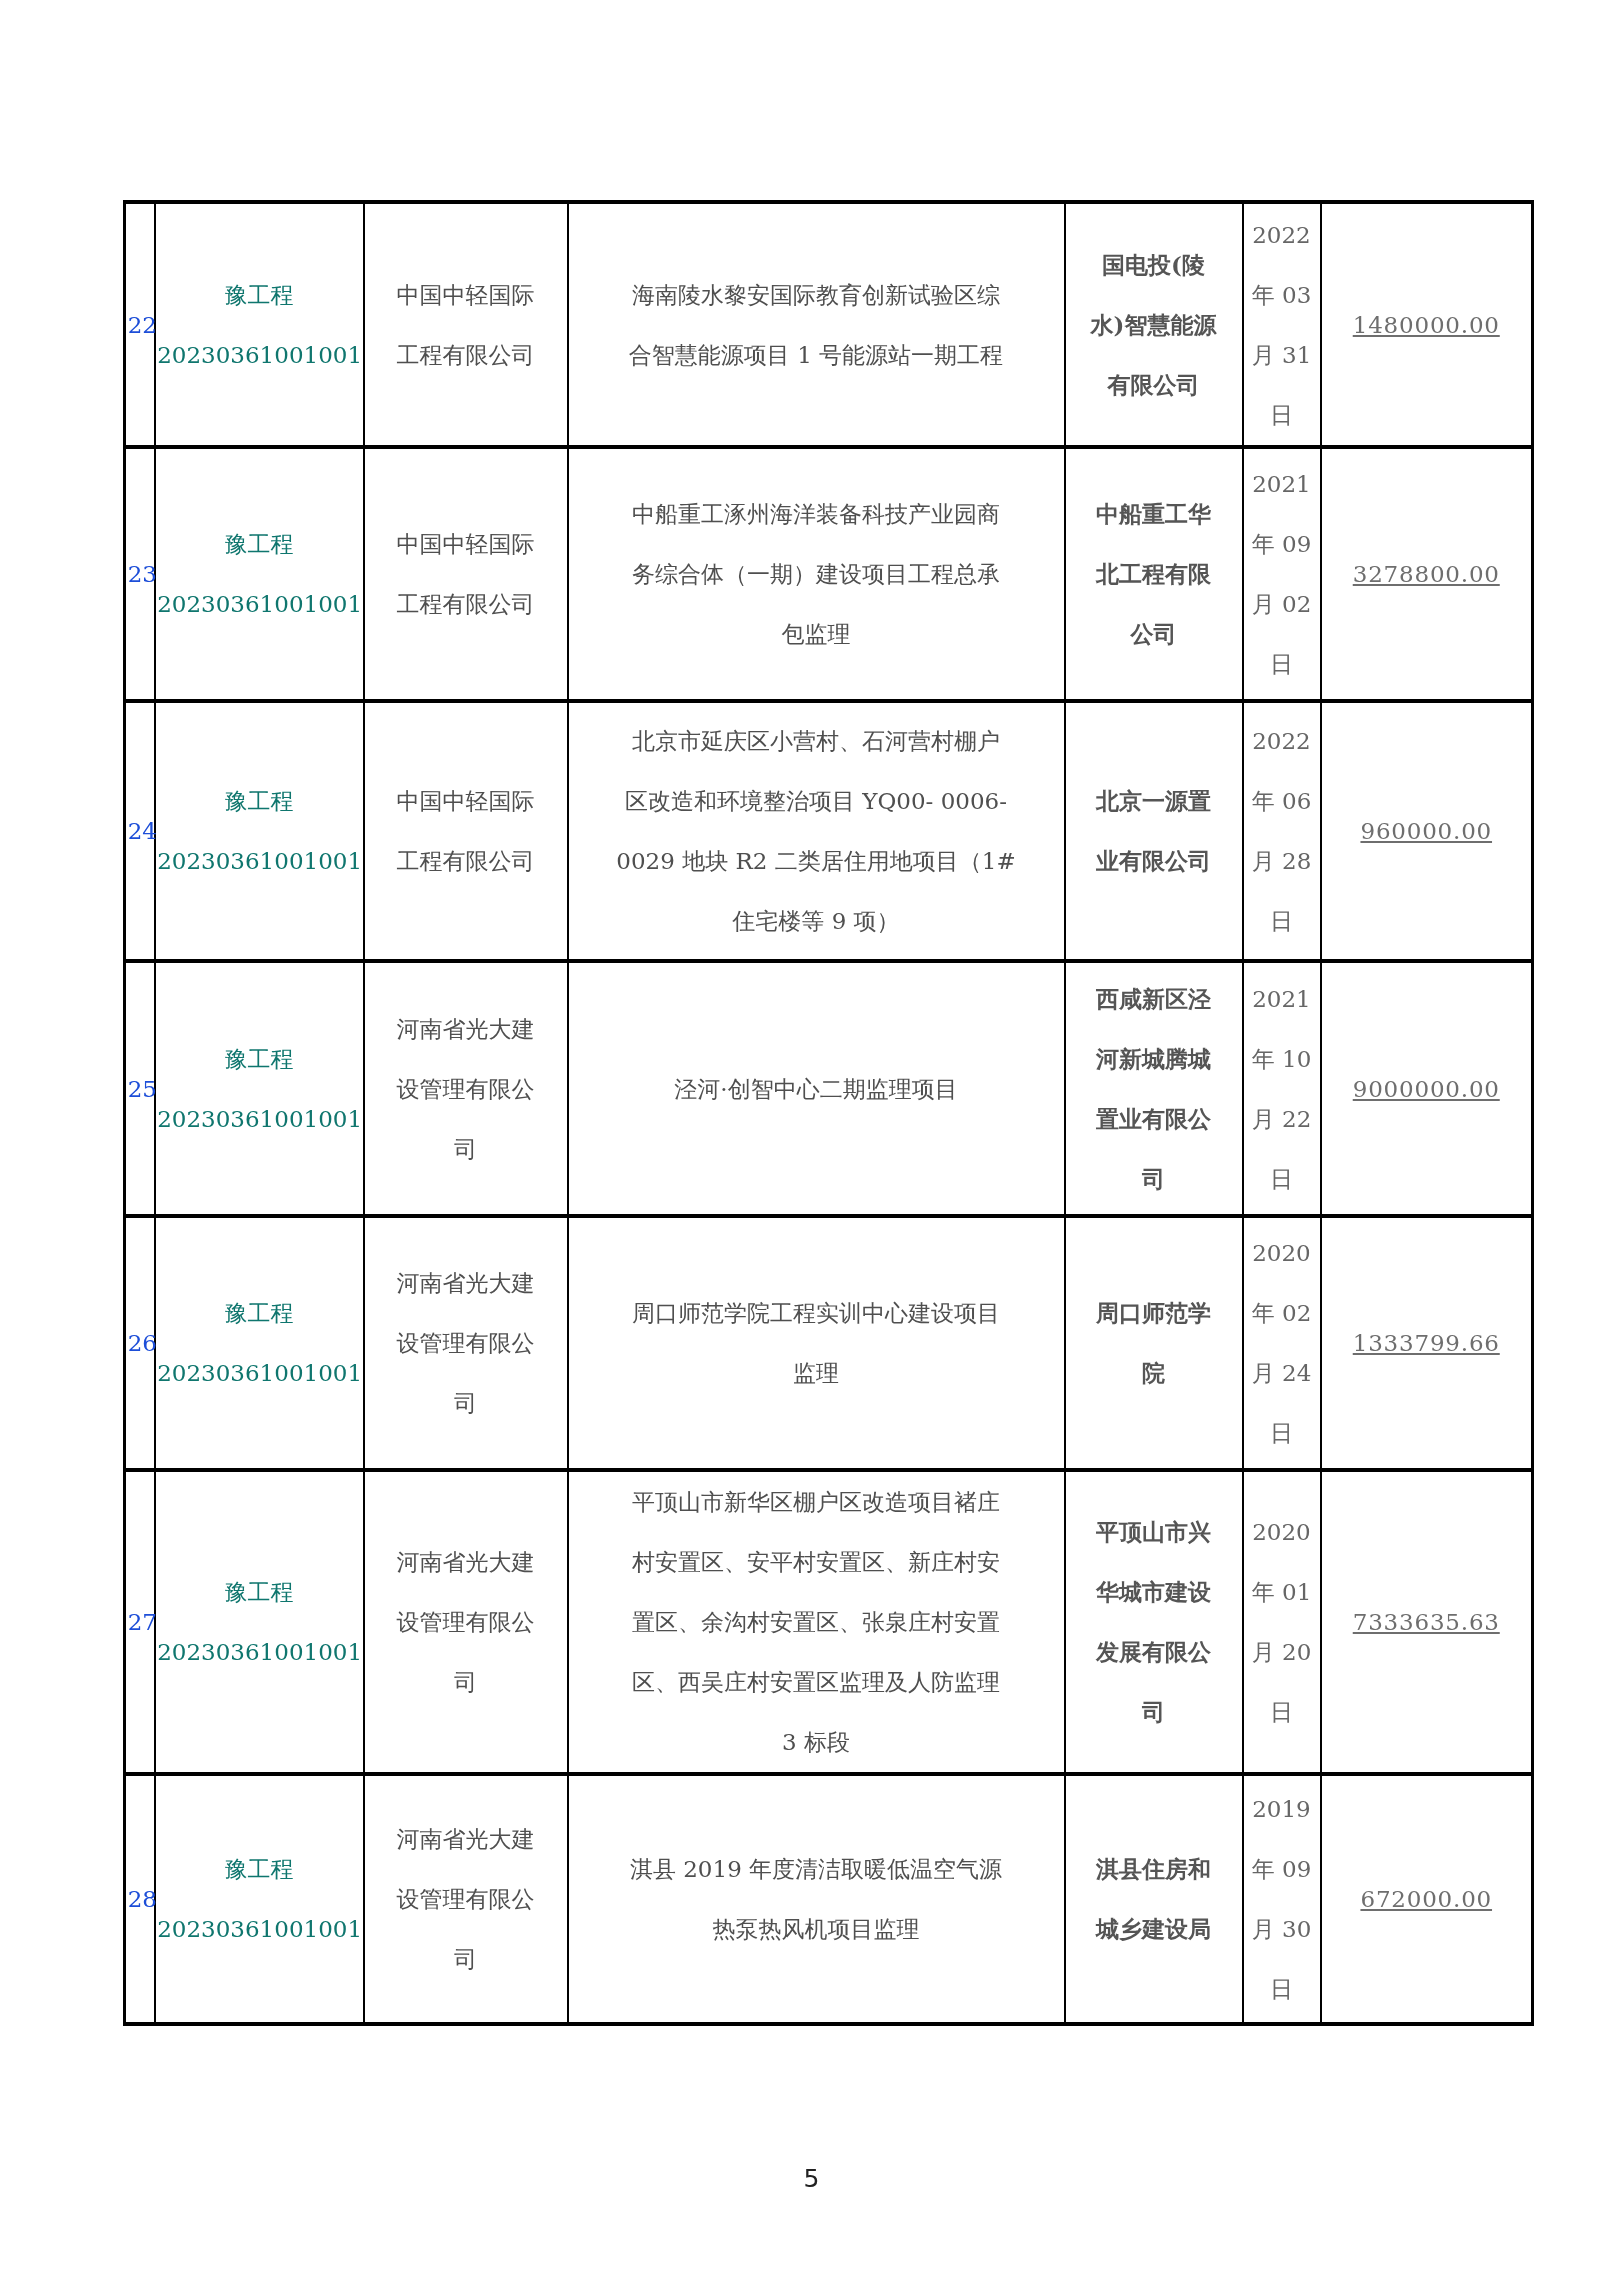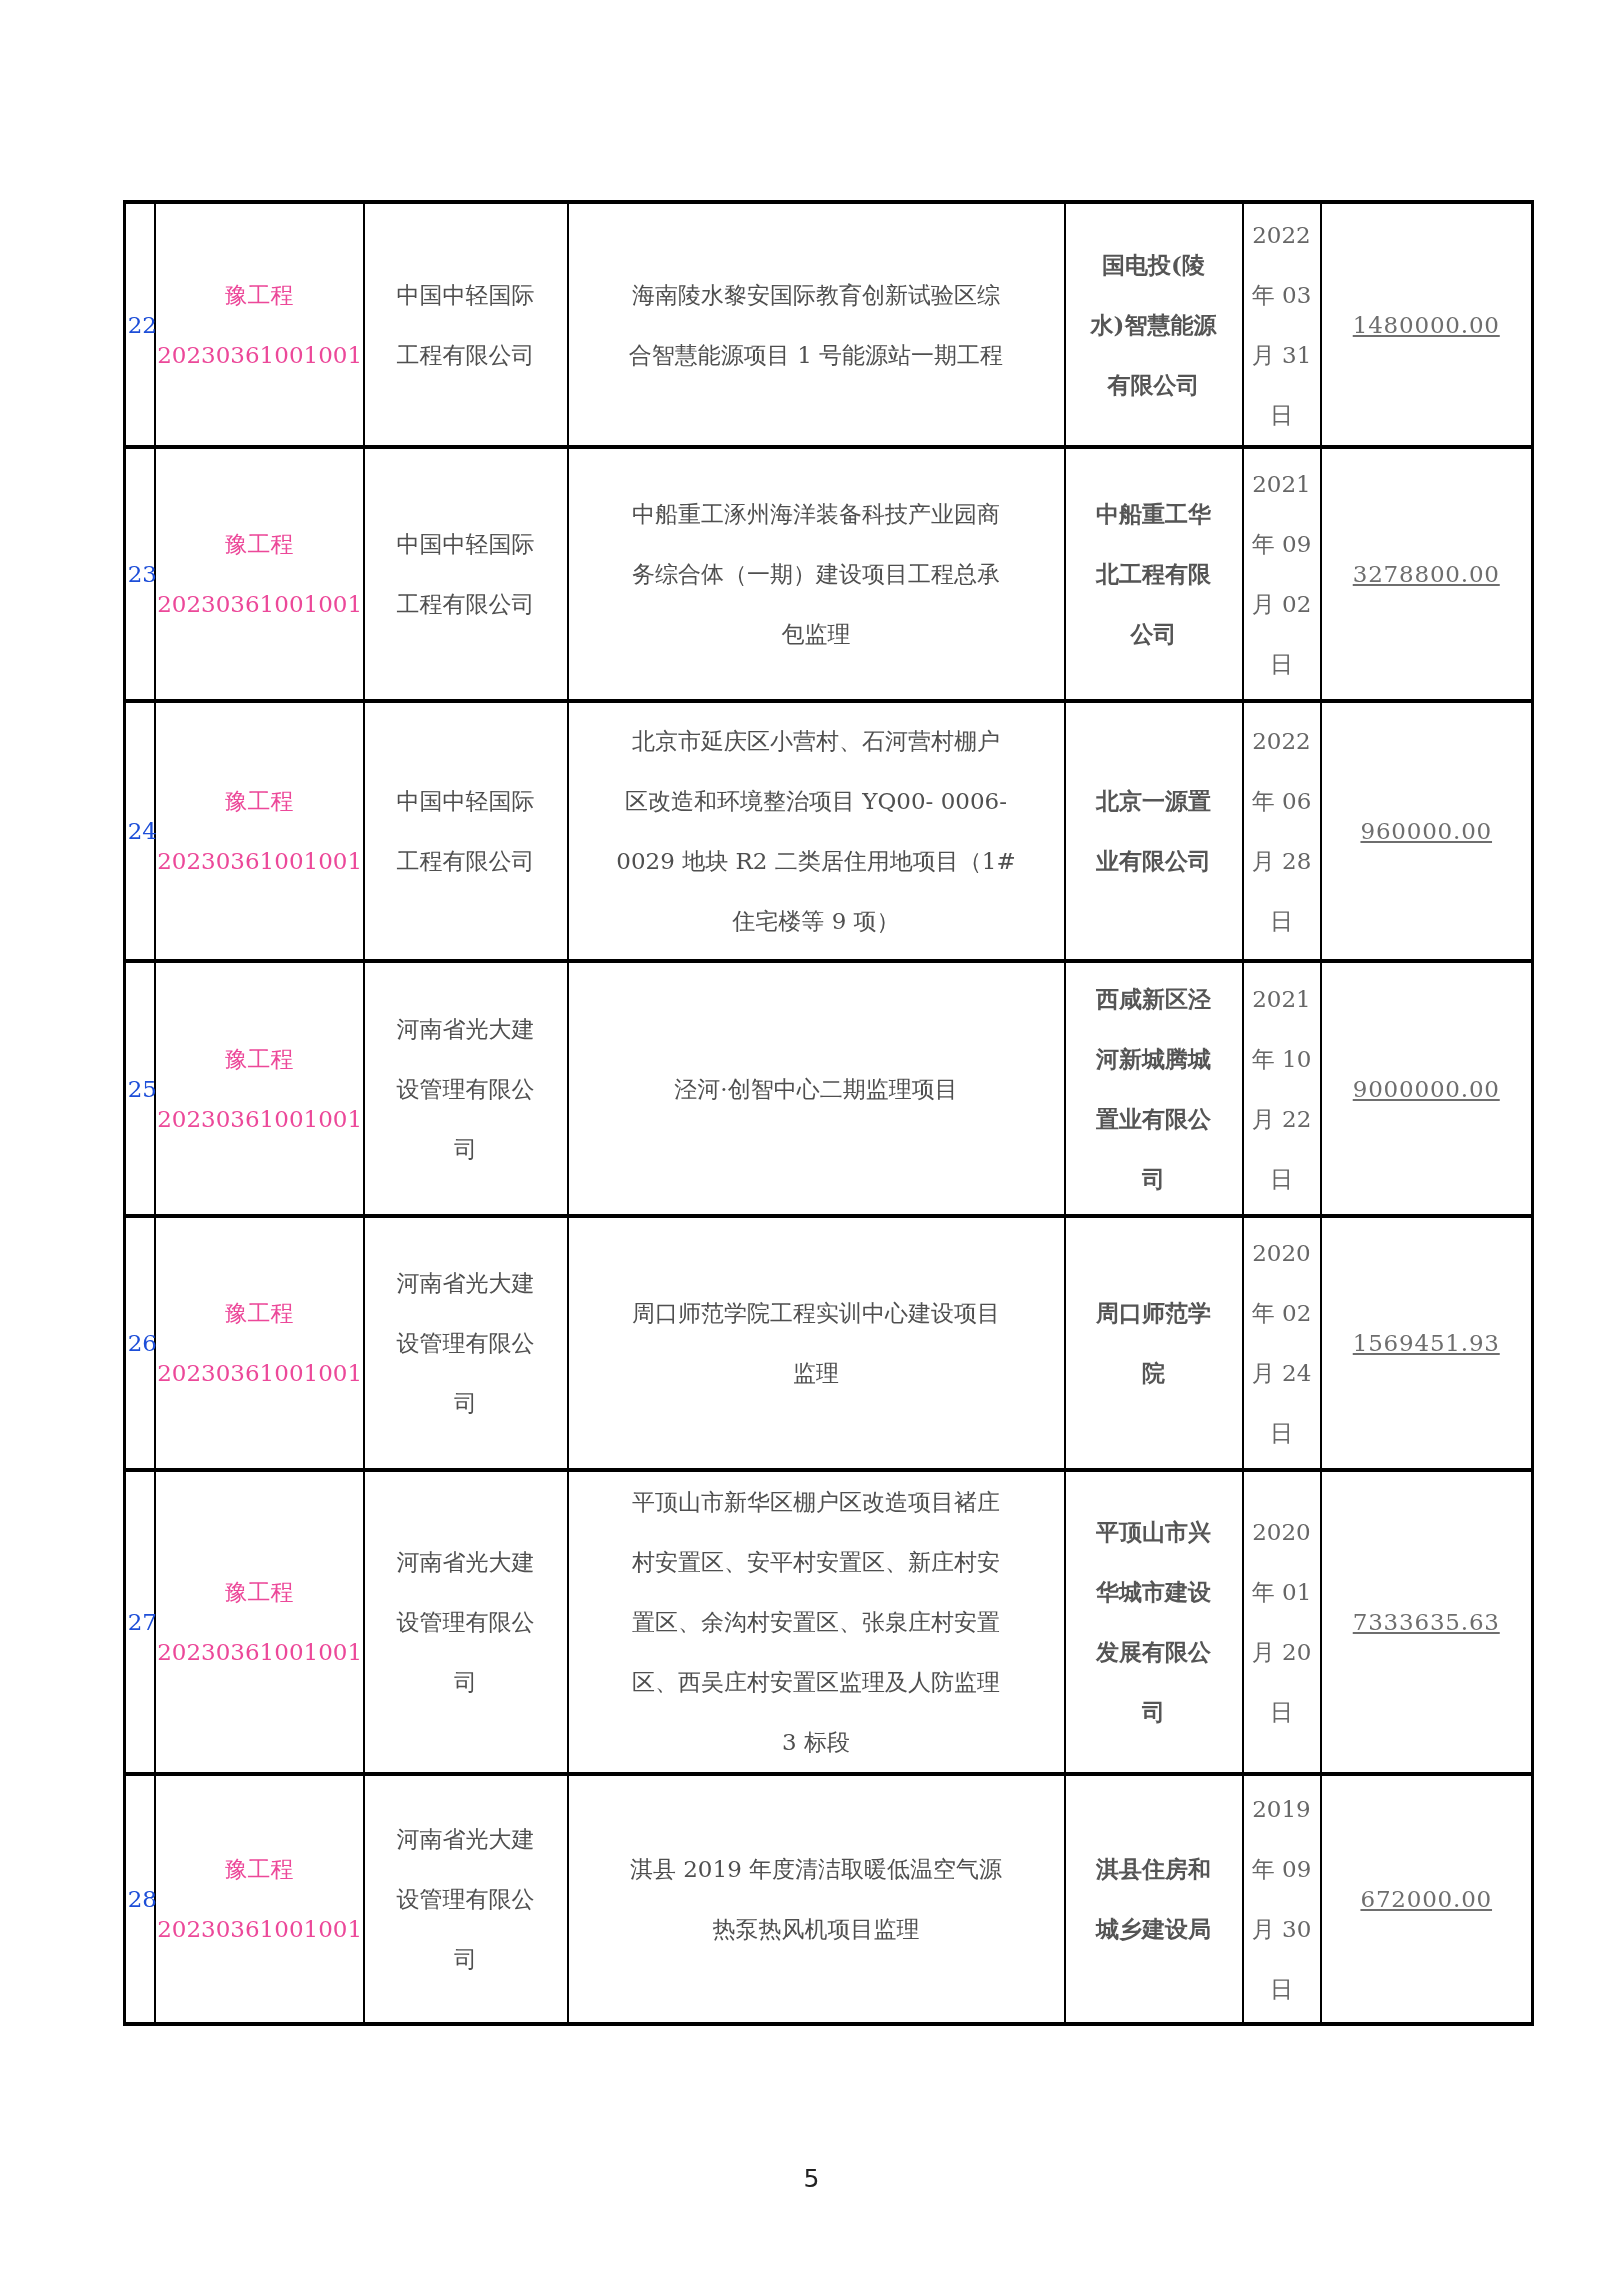--- a/index.html
+++ b/index.html
@@ -46,21 +46,21 @@
   }
   col.c-no      { width: 30px;  }
   col.c-id      { width: 209px; }
   col.c-company { width: 204px; }
   col.c-project { width: 497px; }
   col.c-client  { width: 178px; }
   col.c-date    { width: 78px;  }
   col.c-amount  { width: 212px; }
 
   td.cell-no     { font-size: 24px; color: #1d4ed8; padding: 0; }
-  td.cell-id     { font-size: 23px; color: #ec4899; line-height: 63px; }
+  td.cell-id     { font-size: 23px; color: #0f766e; line-height: 63px; }
   td.cell-company{ color: #4f4f4f; }
   td.cell-project{ color: #4f4f4f; }
   td.cell-client { color: #555555; font-weight: bold; }
   td.cell-date   { font-size: 24px; color: #666666; line-height: 61px; }
   td.cell-amount { font-size: 25px; color: #6e6e6e; letter-spacing: 0.8px; text-decoration: underline; }
 
   .page-number {
     position: absolute;
     left: 0;
     top: 2164px;
@@ -166,21 +166,21 @@
 设管理有限公
 司</td>
         <td class="cell-project">周口师范学院工程实训中心建设项目
 监理</td>
         <td class="cell-client">周口师范学
 院</td>
         <td class="cell-date">2020
 年 02
 月 24
 日</td>
-        <td class="cell-amount">1569451.93</td>
+        <td class="cell-amount">1333799.66</td>
       </tr>
       <tr style="height:265px;">
         <td class="cell-no">27</td>
         <td class="cell-id">豫工程
 20230361001001</td>
         <td class="cell-company">河南省光大建
 设管理有限公
 司</td>
         <td class="cell-project">平顶山市新华区棚户区改造项目褚庄
 村安置区、安平村安置区、新庄村安

